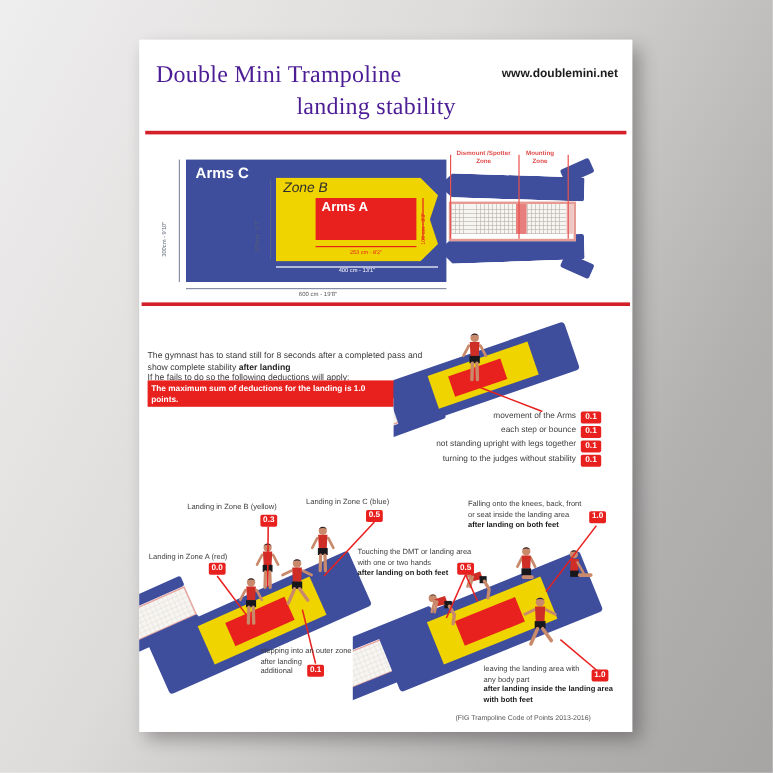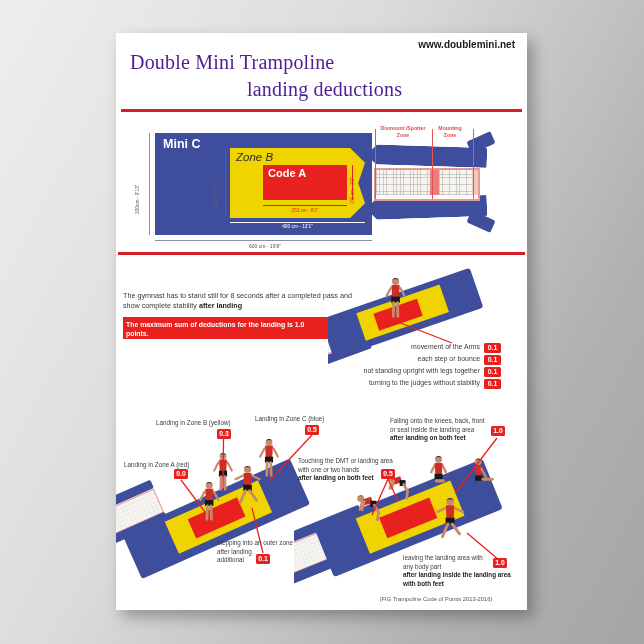--- a/index.html
+++ b/index.html
@@ -98,40 +98,40 @@
       <path d="M3.4,7.8 L10,8.6 L9,18.6 L3,17.8 Z" fill="#cf2e27"></path>
       <line x1="8.8" y1="11" x2="13.6" y2="19.4" stroke="#c98a6b" stroke-width="2" stroke-linecap="round"></line>
       <rect x="3" y="17.6" width="6.8" height="5" fill="#17171c"></rect>
       <rect x="9" y="19.8" width="11.8" height="2.8" rx="1.4" fill="#c98a6b"></rect>
     </g>
   </defs>
 </svg>
 
 <div id="poster">
 
-  <div class="abs site" style="right:12px;top:6px;">www.doublemini.net</div>
+  <div class="abs site" style="right:12px;top:23px;">www.doublemini.net</div>
   <div class="abs title" style="left:14px;top:18px;">Double Mini Trampoline</div>
-  <div class="abs title" style="left:131px;top:45px;">landing deductions</div>
+  <div class="abs title" style="left:131px;top:45px;">landing stability</div>
   <div class="abs rule" style="left:5px;top:76px;width:401px;"></div>
 
   <div class="abs dline" style="left:33px;top:100px;width:1px;height:102px;"></div>
   <span class="vtext dimtxt" style="left:24px;top:176px;">300cm - 9'10"</span>
 
   <div class="abs" style="left:39px;top:100px;width:217px;height:102px;background:#3e4d9c;">
-    <span class="abs wlabel" style="left:8px;top:4px;font-size:12.5px;">Mini C</span>
+    <span class="abs wlabel" style="left:8px;top:4px;font-size:12.5px;">Arms C</span>
   </div>
 
   <div class="abs" style="left:114px;top:115px;width:135px;height:70px;background:#f0d400;clip-path:polygon(0 0,89% 0,100% 21%,95% 50%,100% 79%,89% 100%,0 100%);">
     <span class="abs" style="left:6px;top:3px;font-size:11.5px;color:#2e2e2e;font-style:italic;">Zone B</span>
   </div>
   <div class="abs" style="left:109px;top:117px;width:0.8px;height:66px;background:#55608c;"></div>
   <span class="vtext dimtxt" style="left:102px;top:172px;">200cm - 6'7"</span>
 
   <div class="abs" style="left:147px;top:132px;width:84px;height:35px;background:#e8211f;">
-    <span class="abs wlabel" style="left:5px;top:2px;font-size:11px;">Code A</span>
+    <span class="abs wlabel" style="left:5px;top:2px;font-size:11px;">Arms A</span>
   </div>
   <div class="abs" style="left:236px;top:132px;width:0.8px;height:35px;background:#e8211f;"></div>
   <span class="vtext dimred" style="left:239px;top:166px;">100 cm - 3'3"</span>
 
   <div class="abs" style="left:147px;top:172px;width:84px;height:0.8px;background:#e8211f;"></div>
   <div class="abs dimred" style="left:147px;top:174.5px;width:84px;text-align:center;">253 cm - 8'2"</div>
 
   <div class="abs" style="left:114px;top:189px;width:135px;height:0.8px;background:#ffffff;"></div>
   <div class="abs" style="left:114px;top:191px;width:135px;text-align:center;font-size:4.8px;color:#ffffff;">400 cm - 13'1"</div>
 
@@ -157,20 +157,21 @@
   </div>
   <div class="abs zred" style="left:310px;top:92px;width:48px;">
     <div>Mounting</div>
     <div>Zone</div>
   </div>
 
   <div class="abs rule" style="left:2px;top:219px;width:407px;"></div>
 
   <div class="abs body-txt" style="left:7px;top:258px;width:238px;">
     <span>The gymnast has to stand still for 8 seconds after a completed pass and show complete stability </span><b>after landing</b>
+    <span style="display:block">If he fails to do so the following deductions will apply:</span>
   </div>
   <div class="abs maxbox" style="left:7px;top:284px;width:208px;height:22px;">
     <div style="padding:2.5px 3px 0 3px;">The maximum sum of deductions for the landing is 1.0 points.</div>
     <div style="padding:0 3px;text-align:right;">Additional deductions will not be counted.</div>
   </div>
 
   <svg class="scene" style="left:212px;top:234px;" width="198" height="112" viewBox="0 0 198 112">
     <g transform="translate(-16,104) rotate(-20)">
       <rect x="0" y="-41" width="64" height="9" rx="2" fill="#3e4d9c"></rect>
       <rect x="1" y="-31" width="62" height="20" fill="url(#bg1)" stroke="#e7a59e" stroke-width="1.2"></rect>

